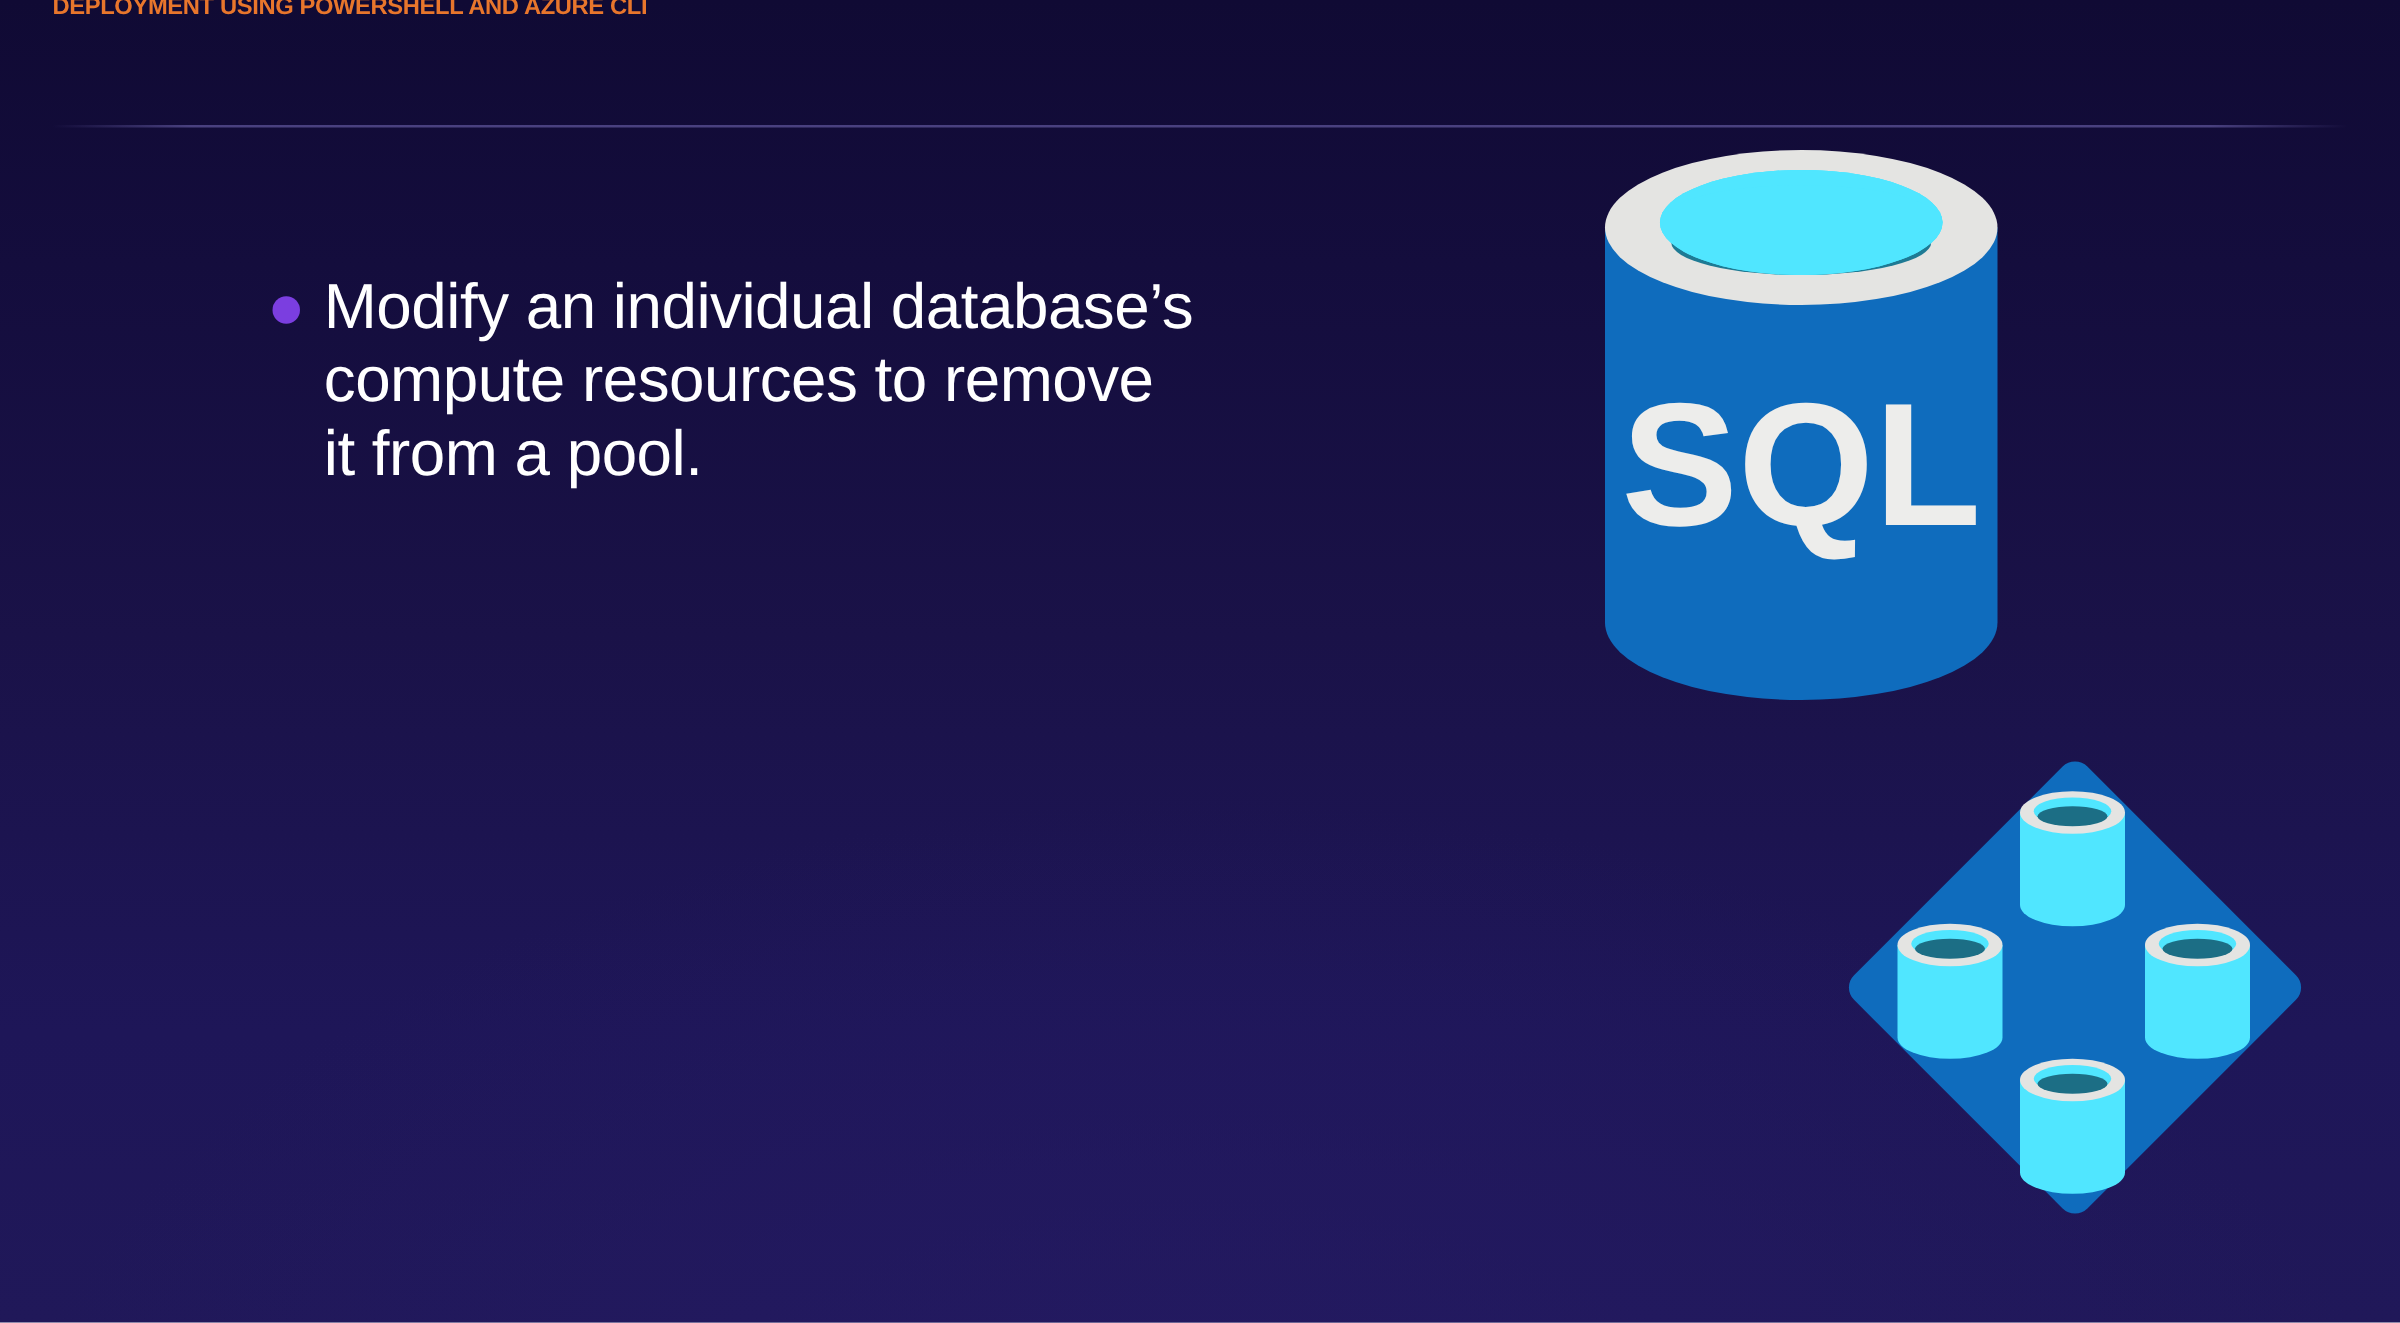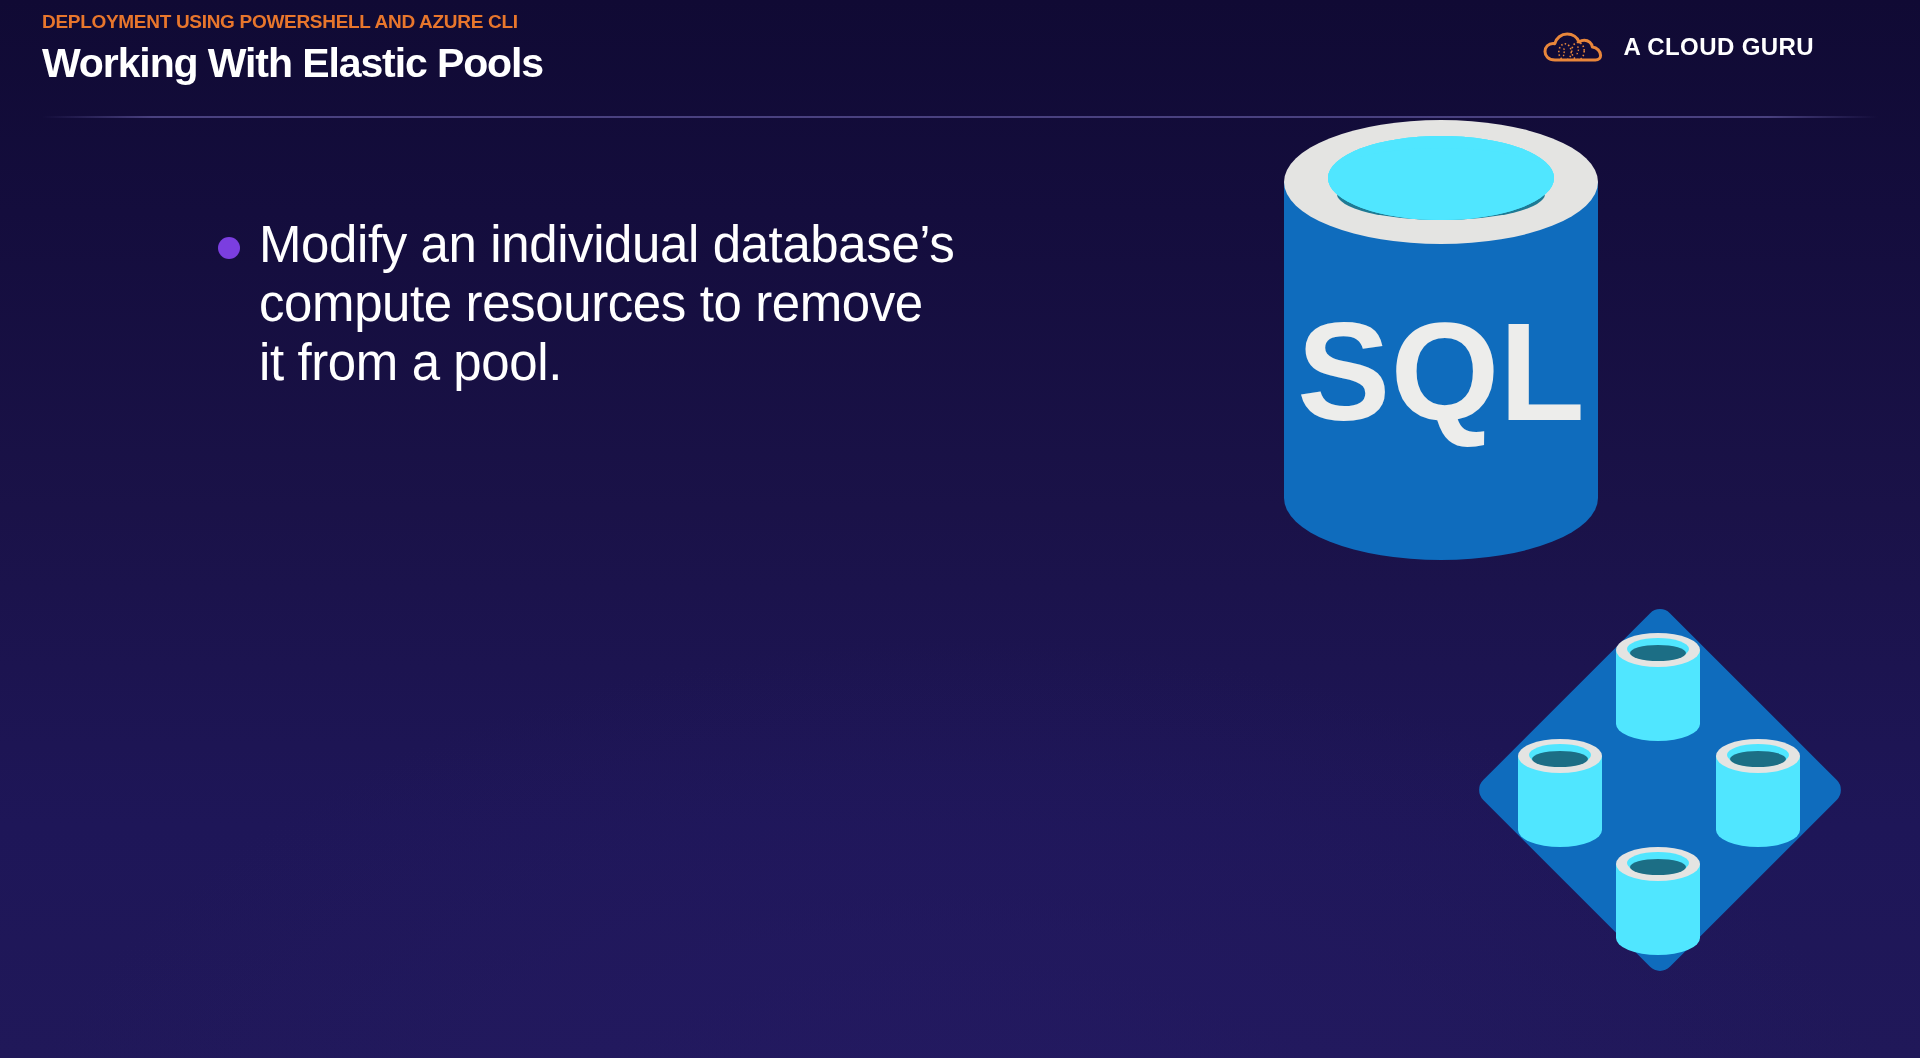--- a/index.html
+++ b/index.html
@@ -10,21 +10,21 @@
   }
   body {
     background:
       radial-gradient(ellipse 1400px 900px at 50% 120%, #241A63 0%, rgba(36,26,99,0) 70%),
       linear-gradient(180deg, #100A34 0%, #140D3D 20%, #1A1248 48%, #1E1658 78%, #201859 100%);
     position:relative;
   }
 
   
   .header {
-    position:absolute; top:16px; left:0; width:1856px; height:104px;
+    position:absolute; top:0; left:0; width:1856px; height:104px;
   }
   .kicker {
     position:absolute;
     left:42px; top:-5px;
     color:#E8762C;
     font-size:19px;
     font-weight:bold;
     letter-spacing:-0.3px;
     white-space:nowrap;
   }
@@ -95,39 +95,23 @@
   }
   svg { display:block; overflow:visible; }
 </style>
 </head>
 <body>
 
 <div class="header">
 
   <div class="kicker">DEPLOYMENT USING POWERSHELL AND AZURE CLI</div>
 
-  <h1 class="page-title">Working With Elastic Pools</h1>
 
   <div class="header-divider"></div>
 
-  <div class="brand">
-    <span class="brand-logo-wrap">
-      <svg class="brand-logo" viewBox="0 0 66 34" aria-hidden="true">
-        <path d="M12 30 C5 30 2 25.5 2 21.5 C2 17 5.5 13.5 10 13.5 C10.6 13.5 11.2 13.6 11.8 13.7
-                 C13.2 8 18.2 4 24.2 4 C29.6 4 34.3 7.3 36.2 12
-                 C37.6 10.9 39.4 10.2 41.3 10.2 C45.4 10.2 48.8 13.2 49.4 17.1
-                 C54 17.5 57.6 21.2 57.6 25.6 C57.6 28 55.8 30 52.4 30 Z" fill="none" stroke="#E8863B" stroke-width="3" stroke-linejoin="round"></path>
-        <ellipse cx="22" cy="22" rx="6.2" ry="8.2" fill="none" stroke="#E8863B" stroke-width="1.6" stroke-dasharray="1.5 2.2"></ellipse>
-        <ellipse cx="35" cy="21" rx="6.2" ry="8.6" fill="none" stroke="#E8863B" stroke-width="1.6" stroke-dasharray="1.5 2.2"></ellipse>
-        <path d="M20.5 18.5 q2 2 0.5 4 q-1.6 2 0.6 4.2" fill="none" stroke="#E8863B" stroke-width="1.4" stroke-dasharray="1.4 2"></path>
-        <path d="M34.5 16.5 q2 2.4 0.4 4.6 q-1.7 2.3 0.6 4.8" fill="none" stroke="#E8863B" stroke-width="1.4" stroke-dasharray="1.4 2"></path>
-      </svg>
-    </span>
-    <span class="brand-text">A CLOUD GURU</span>
-  </div>
 </div>
 
 <div class="bullet-list">
   <div class="bullet-item">
     <span class="bullet-dot"></span>
     <span class="bullet-text">Modify an individual database’s compute resources to remove it from a pool.</span>
   </div>
 </div>
 
 <div class="art-sql">

